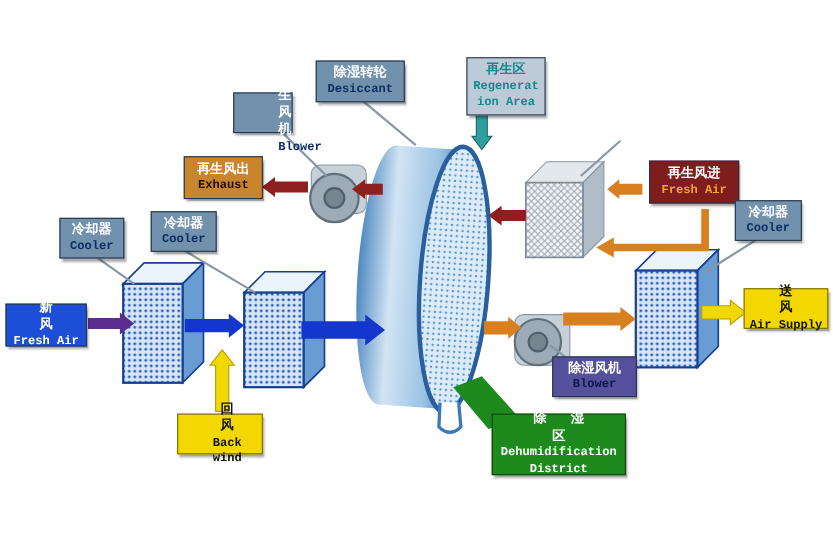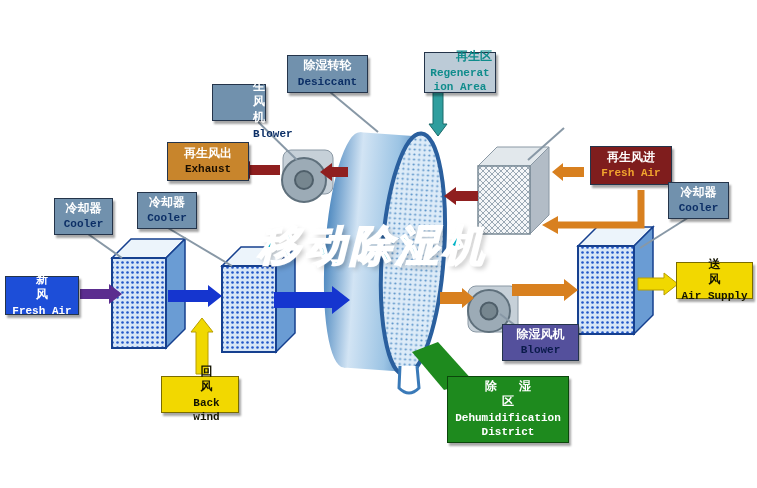--- a/index.html
+++ b/index.html
@@ -155,32 +155,32 @@
     <polygon fill="#d8801f" points="440,292 462,292 462,288 474,298 462,308 462,304 440,304"></polygon>
     <polygon fill="#d8801f" points="512,284 564,284 564,279 578,290 564,301 564,296 512,296"></polygon>
     <polygon fill="#f0d800" stroke="#b89e00" points="638,278 664,278 664,273 678,284 664,295 664,290 638,290"></polygon>
   </svg>
 
   <div class="lbl steel" style="left:287px; top:55px; width:81px; height:38px;">
     <span class="zh">除湿转轮</span>
     <span class="en">Desiccant</span>
   </div>
 
-  <div class="lbl lightbox lbl-regen" style="left:424px; top:52px; width:72px; height:41px;align-items:flex-end;">
+  <div class="lbl lightbox lbl-regen" style="left:424px; top:52px; width:72px; height:53px;">
     <span class="zh">再生区</span>
     <span class="en">Regeneration Area</span>
   </div>
 
   <div class="lbl steel" style="left:212px; top:84px; width:54px; height:37px;padding-left:40px;">
     <span class="zh">再生风机</span>
     <span class="en">Blower</span>
   </div>
 
 
-  <div class="lbl orangebox" style="left:167px; top:142px; width:82px; height:39px;">
+  <div class="lbl orangebox" style="left:167px; top:142px; width:72px; height:39px;">
     <span class="zh">再生风出</span>
     <span class="en">Exhaust</span>
   </div>
 
   <div class="lbl purplebox" style="left:590px; top:146px; width:82px; height:39px;">
     <span class="zh">再生风进</span>
     <span class="en">Fresh Air</span>
   </div>
 
   <div class="lbl steel" style="left:54px; top:198px; width:59px; height:37px;">
@@ -211,20 +211,19 @@
   <div class="lbl yellowbox" style="left:676px; top:262px; width:77px; height:37px;">
     <span class="zh spread2">送风</span>
     <span class="en">Air Supply</span>
   </div>
 
   <div class="lbl violetbox" style="left:502px; top:324px; width:77px; height:37px;">
     <span class="zh">除湿风机</span>
     <span class="en">Blower</span>
   </div>
 
-  <div class="lbl greenbox" style="left:447px; top:376px; width:122px; height:67px;">
+  <div class="lbl greenbox" style="left:447px; top:376px; width:122px; height:56px;">
     <span class="zh spread3">除湿区</span>
     <span class="en">Dehumidification District</span>
   </div>
 
-  <div id="main-title">移动除湿机</div>
 
 </div>
 
 </body></html>

